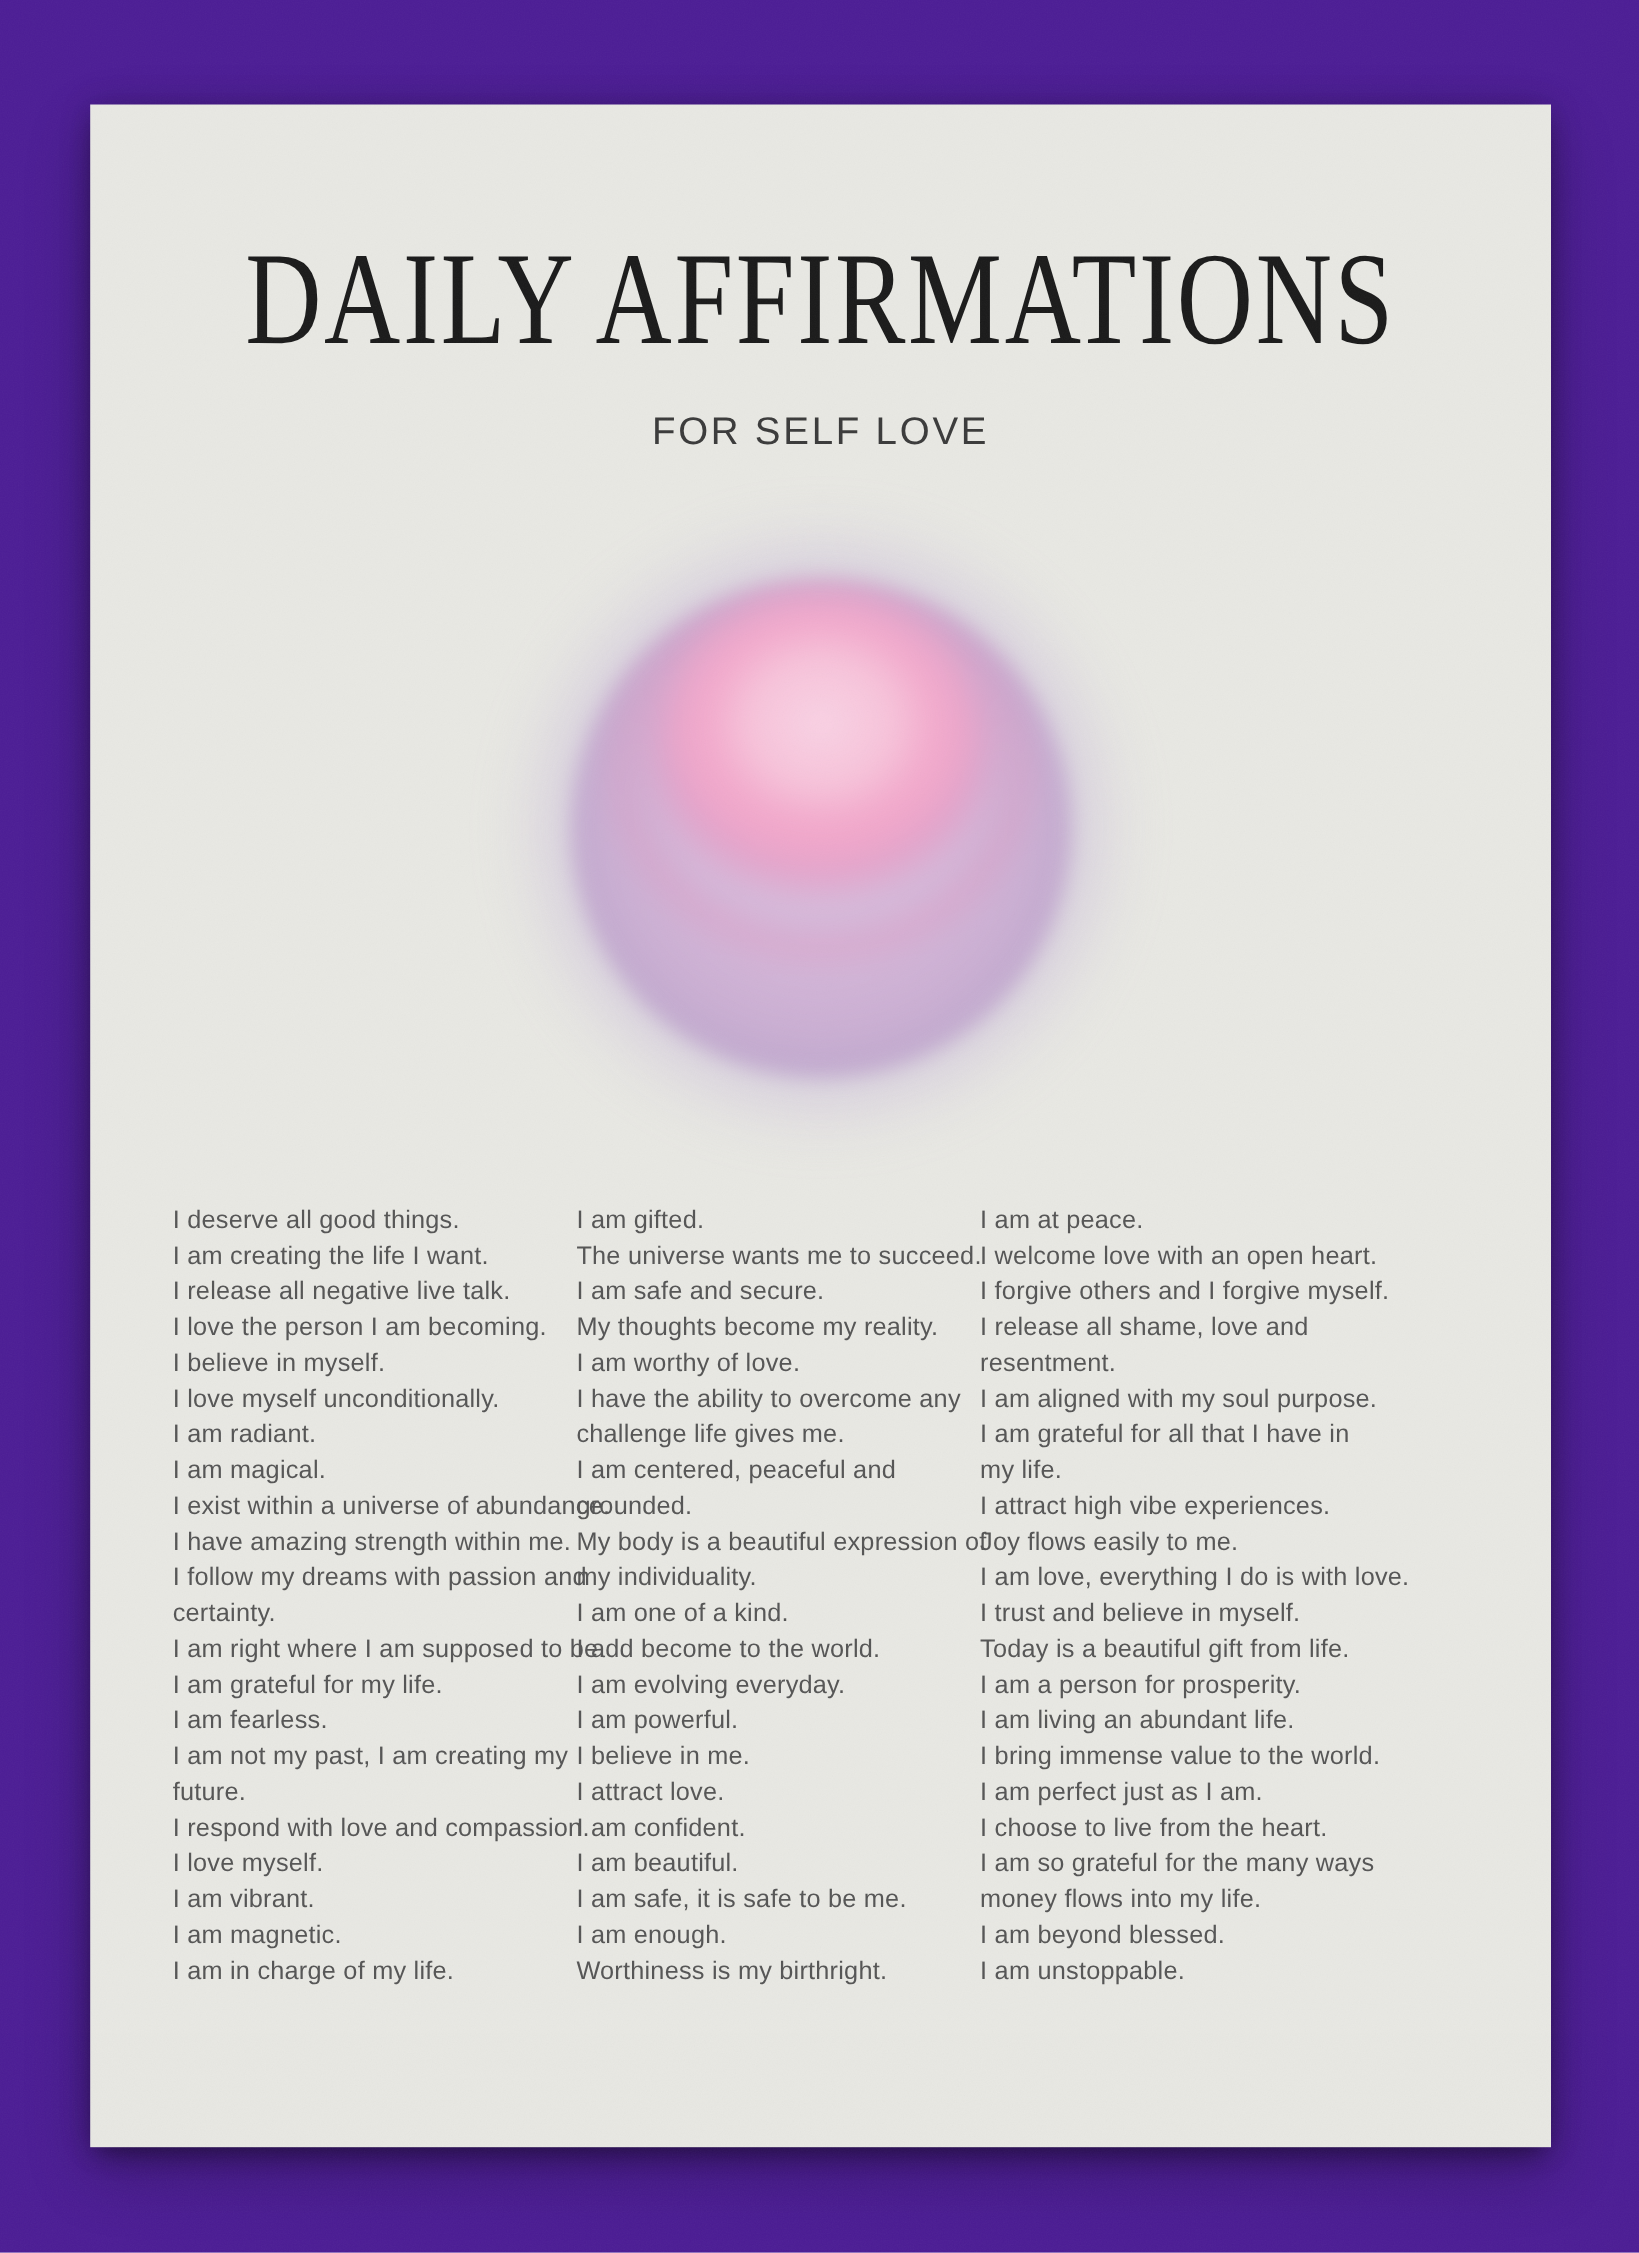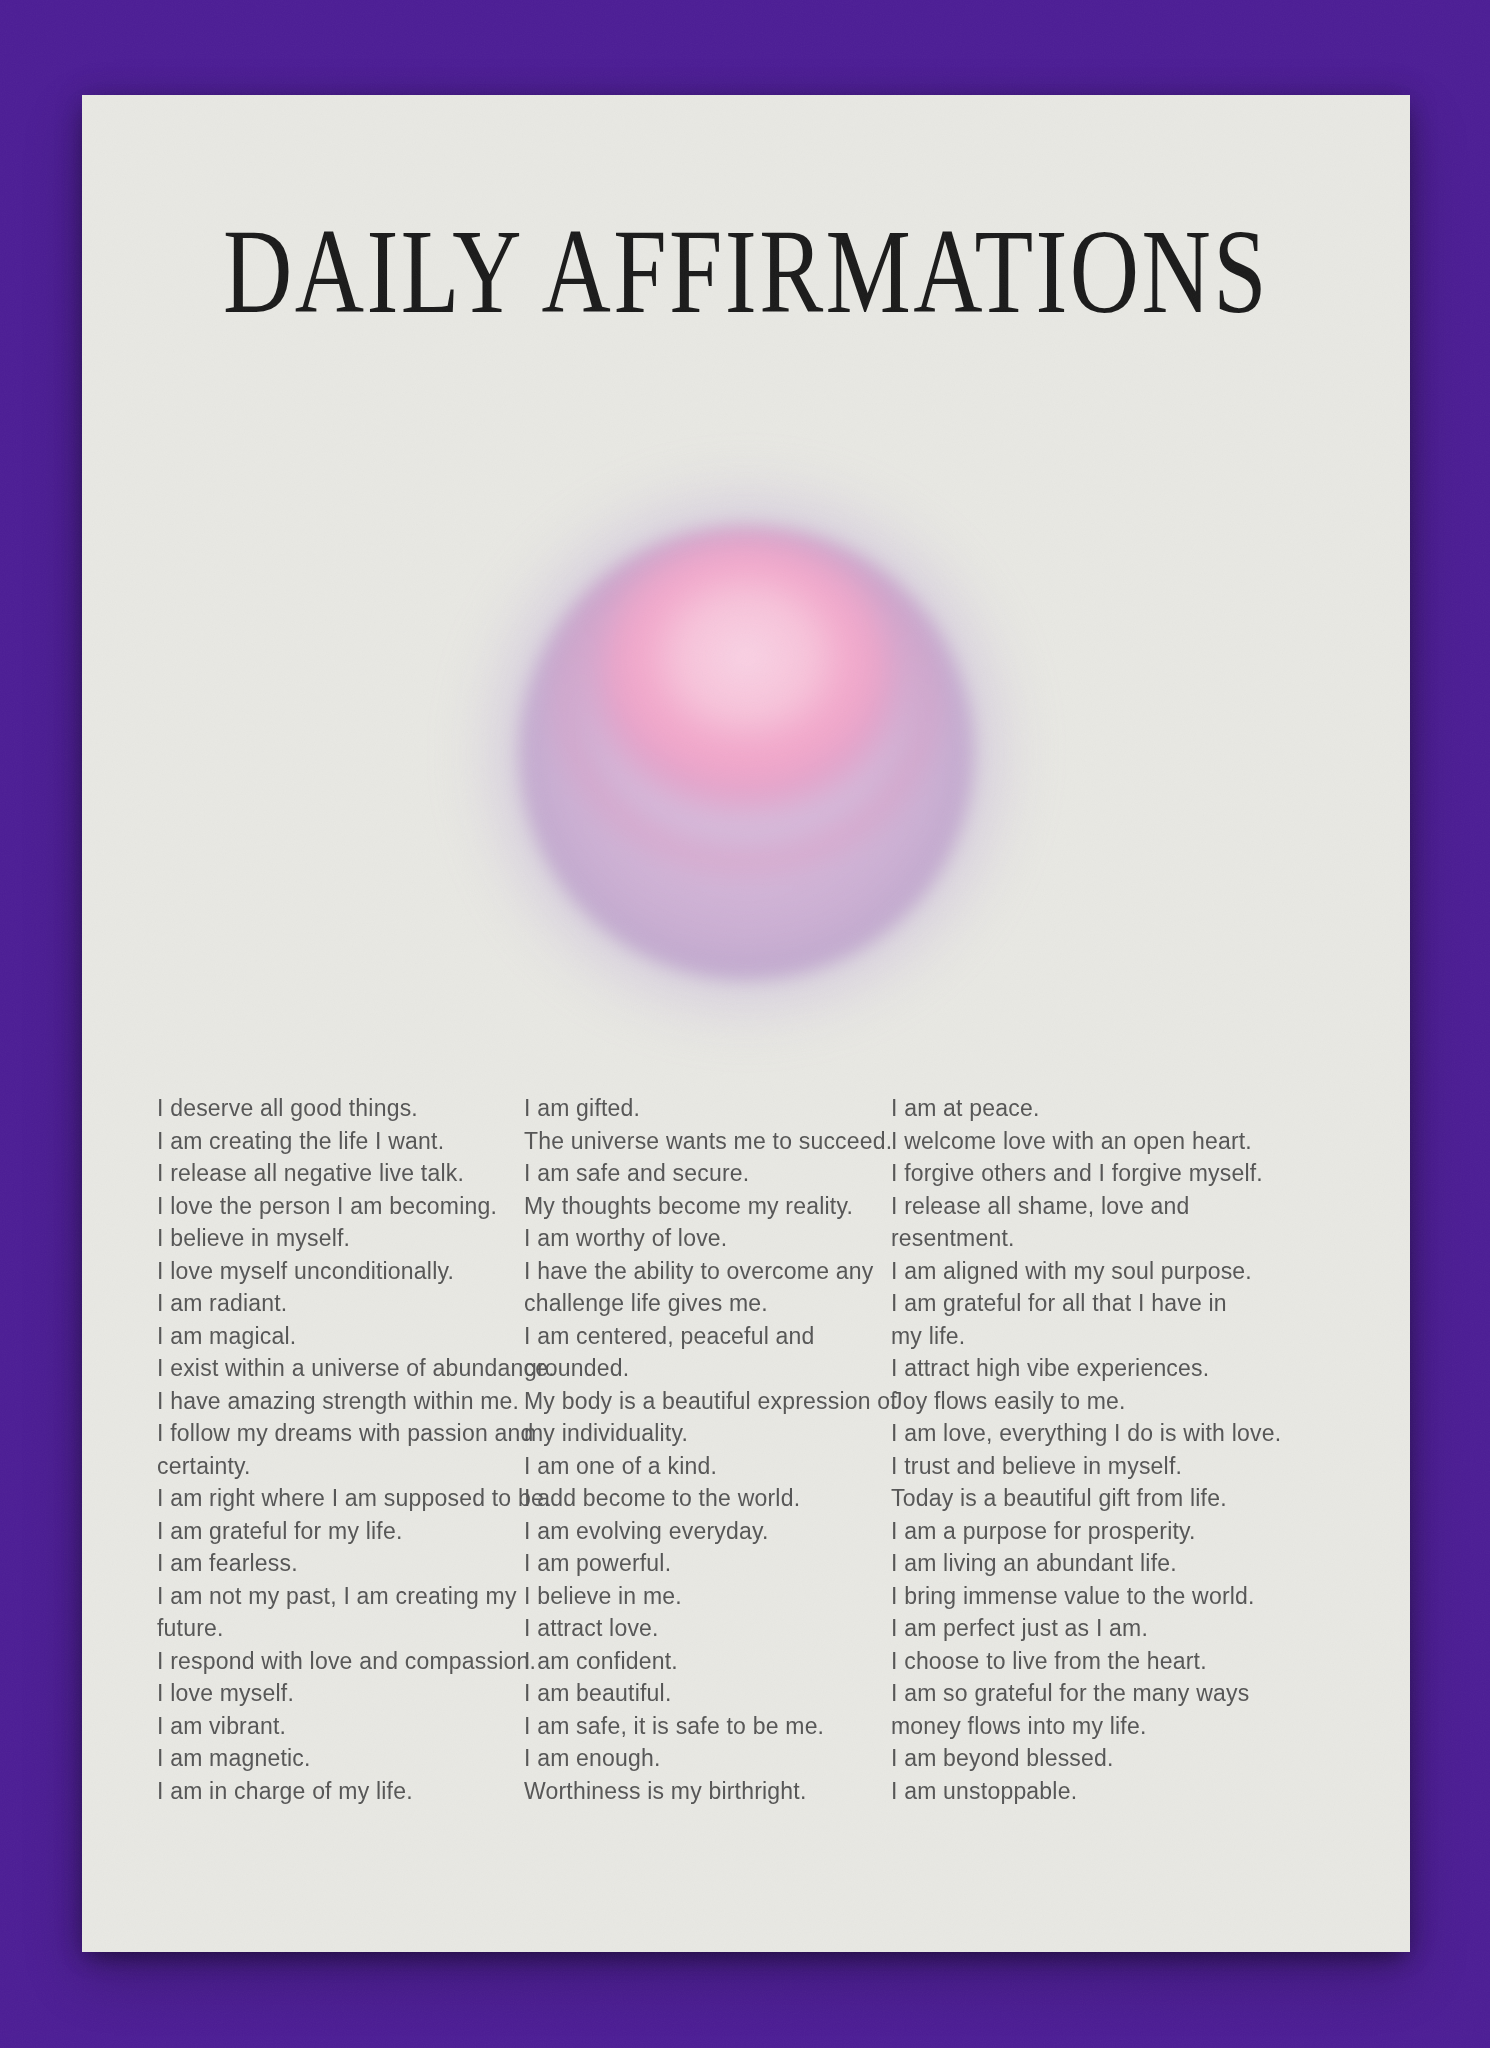--- a/index.html
+++ b/index.html
@@ -98,20 +98,21 @@
     top: 0;
     pointer-events: none;
   }
 </style>
 </head>
 <body>
 
 <div class="page">
   <div class="poster">
     <h1 class="poster-title">DAILY AFFIRMATIONS</h1>
+    <div class="poster-subtitle">FOR SELF LOVE</div>
     <div class="orb"></div>
     <div class="columns">
       <div class="col">
           <div class="line">I deserve all good things.</div>
           <div class="line">I am creating the life I want.</div>
           <div class="line">I release all negative live talk.</div>
           <div class="line">I love the person I am becoming.</div>
           <div class="line">I believe in myself.</div>
           <div class="line">I love myself unconditionally.</div>
           <div class="line">I am radiant.</div>
@@ -162,21 +163,21 @@
           <div class="line">I release all shame, love and</div>
           <div class="line">resentment.</div>
           <div class="line">I am aligned with my soul purpose.</div>
           <div class="line">I am grateful for all that I have in</div>
           <div class="line">my life.</div>
           <div class="line">I attract high vibe experiences.</div>
           <div class="line">Joy flows easily to me.</div>
           <div class="line">I am love, everything I do is with love.</div>
           <div class="line">I trust and believe in myself.</div>
           <div class="line">Today is a beautiful gift from life.</div>
-          <div class="line">I am a purpose for prosperity.</div>
+          <div class="line">I am a person for prosperity.</div>
           <div class="line">I am living an abundant life.</div>
           <div class="line">I bring immense value to the world.</div>
           <div class="line">I am perfect just as I am.</div>
           <div class="line">I choose to live from the heart.</div>
           <div class="line">I am so grateful for the many ways</div>
           <div class="line">money flows into my life.</div>
           <div class="line">I am beyond blessed.</div>
           <div class="line">I am unstoppable.</div>
         </div>
     </div>

